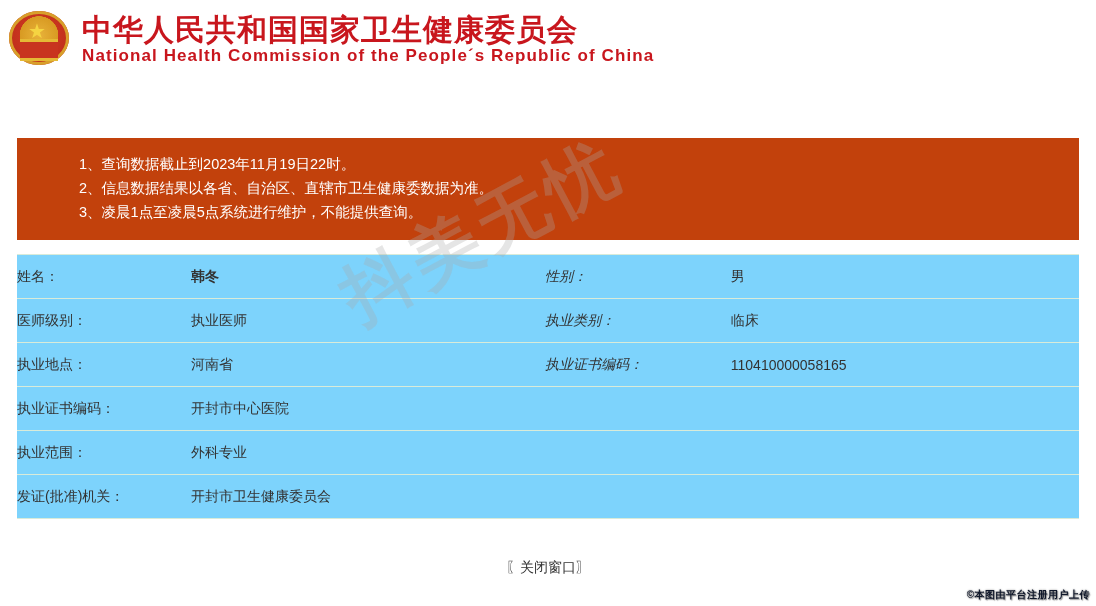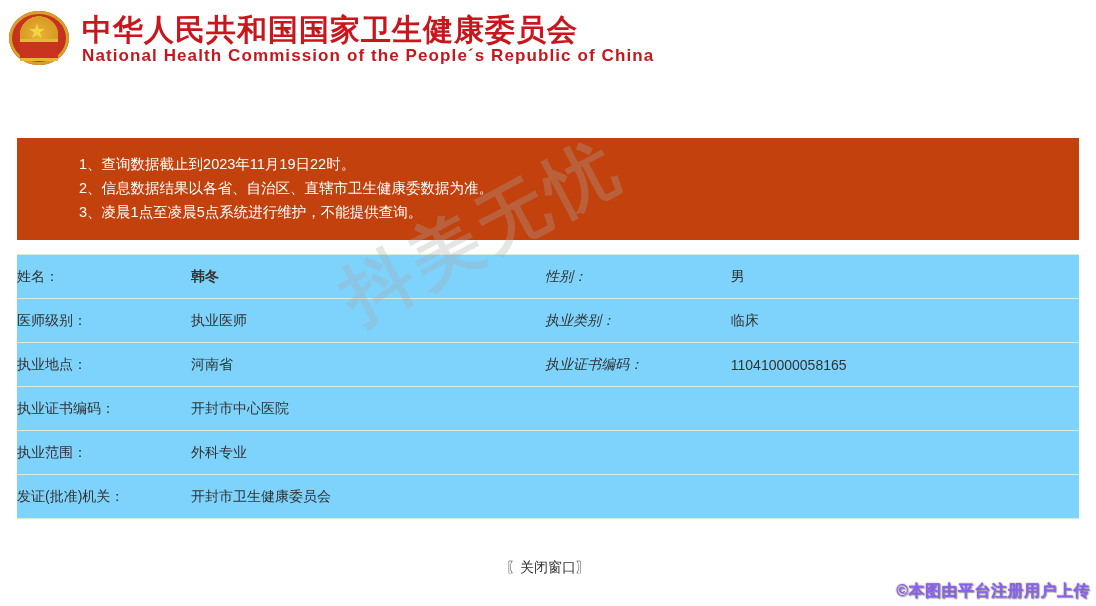--- a/index.html
+++ b/index.html
@@ -141,23 +141,23 @@
   }
   .close-window a {
     color: #333;
     text-decoration: none;
     cursor: pointer;
   }
   .credit {
     position: absolute;
     right: 6px;
     bottom: 4px;
-    font-size: 16px;
-    font-weight: bold;
-    color: #8b5cf6;
+    font-size: 10px;
+    font-weight: bold;
+    color: #0f172a;
     text-shadow: 0 0 2px #888, 1px 1px 1px #999;
     letter-spacing: 0.5px;
   }
 
   
   .watermark {
     position: absolute;
     left: 330px;
     top: 185px;
     font-size: 70px;

